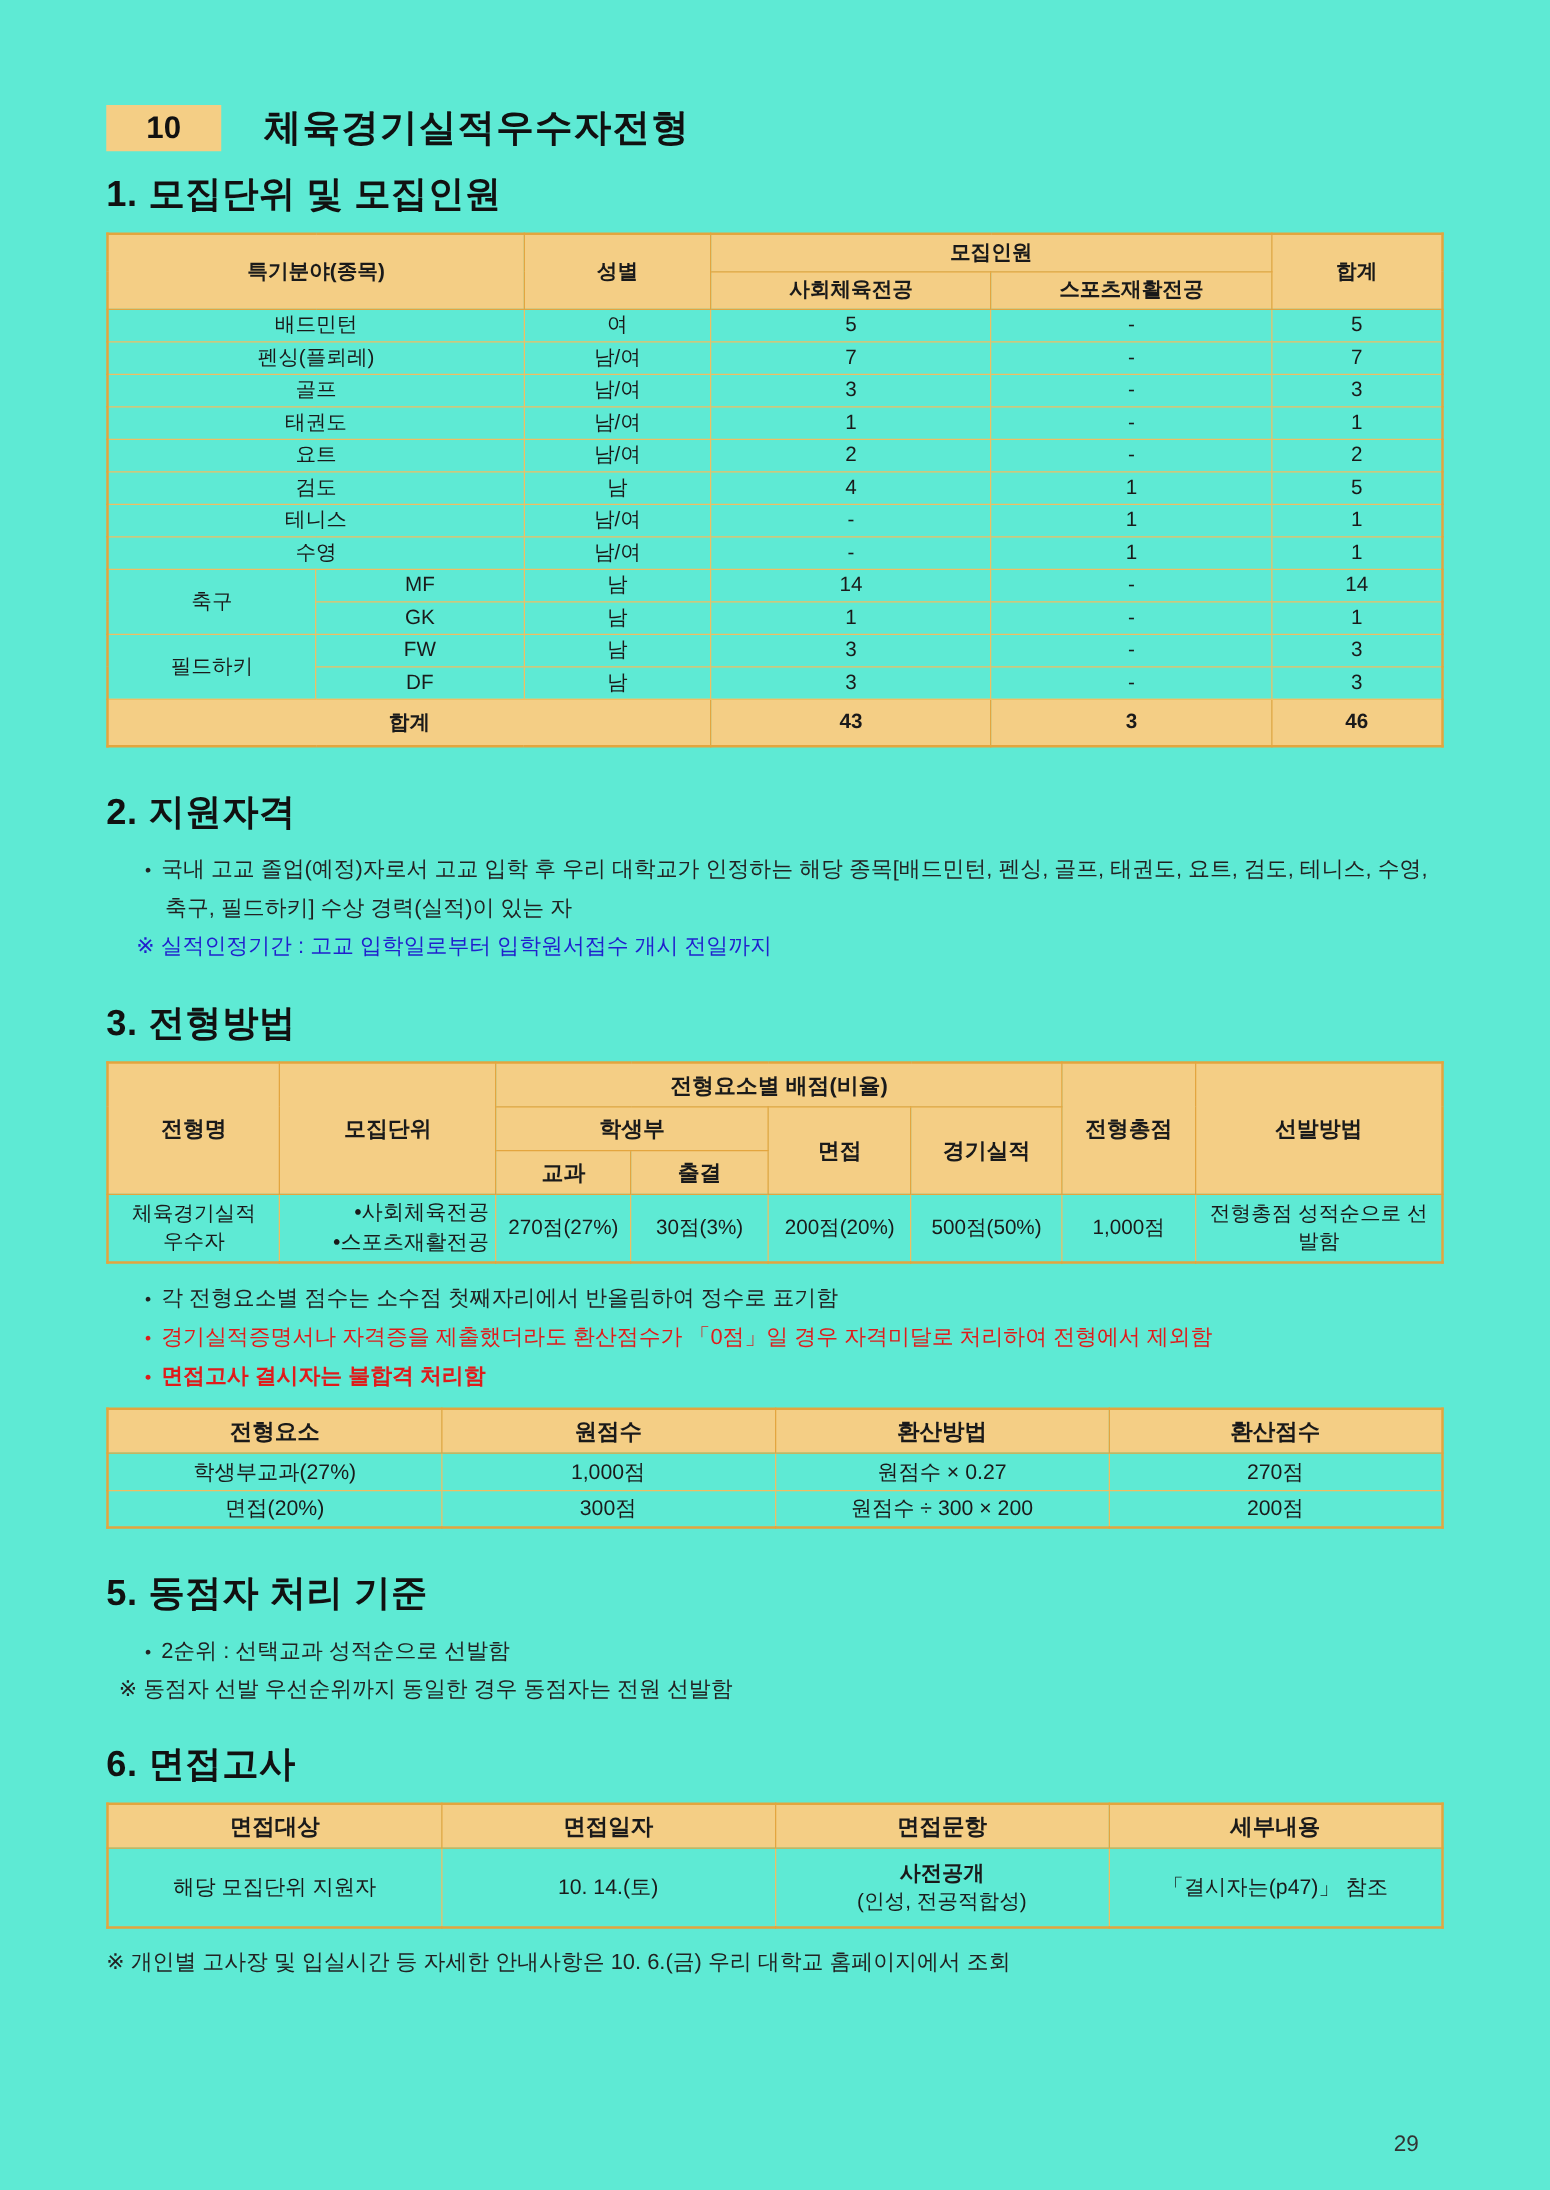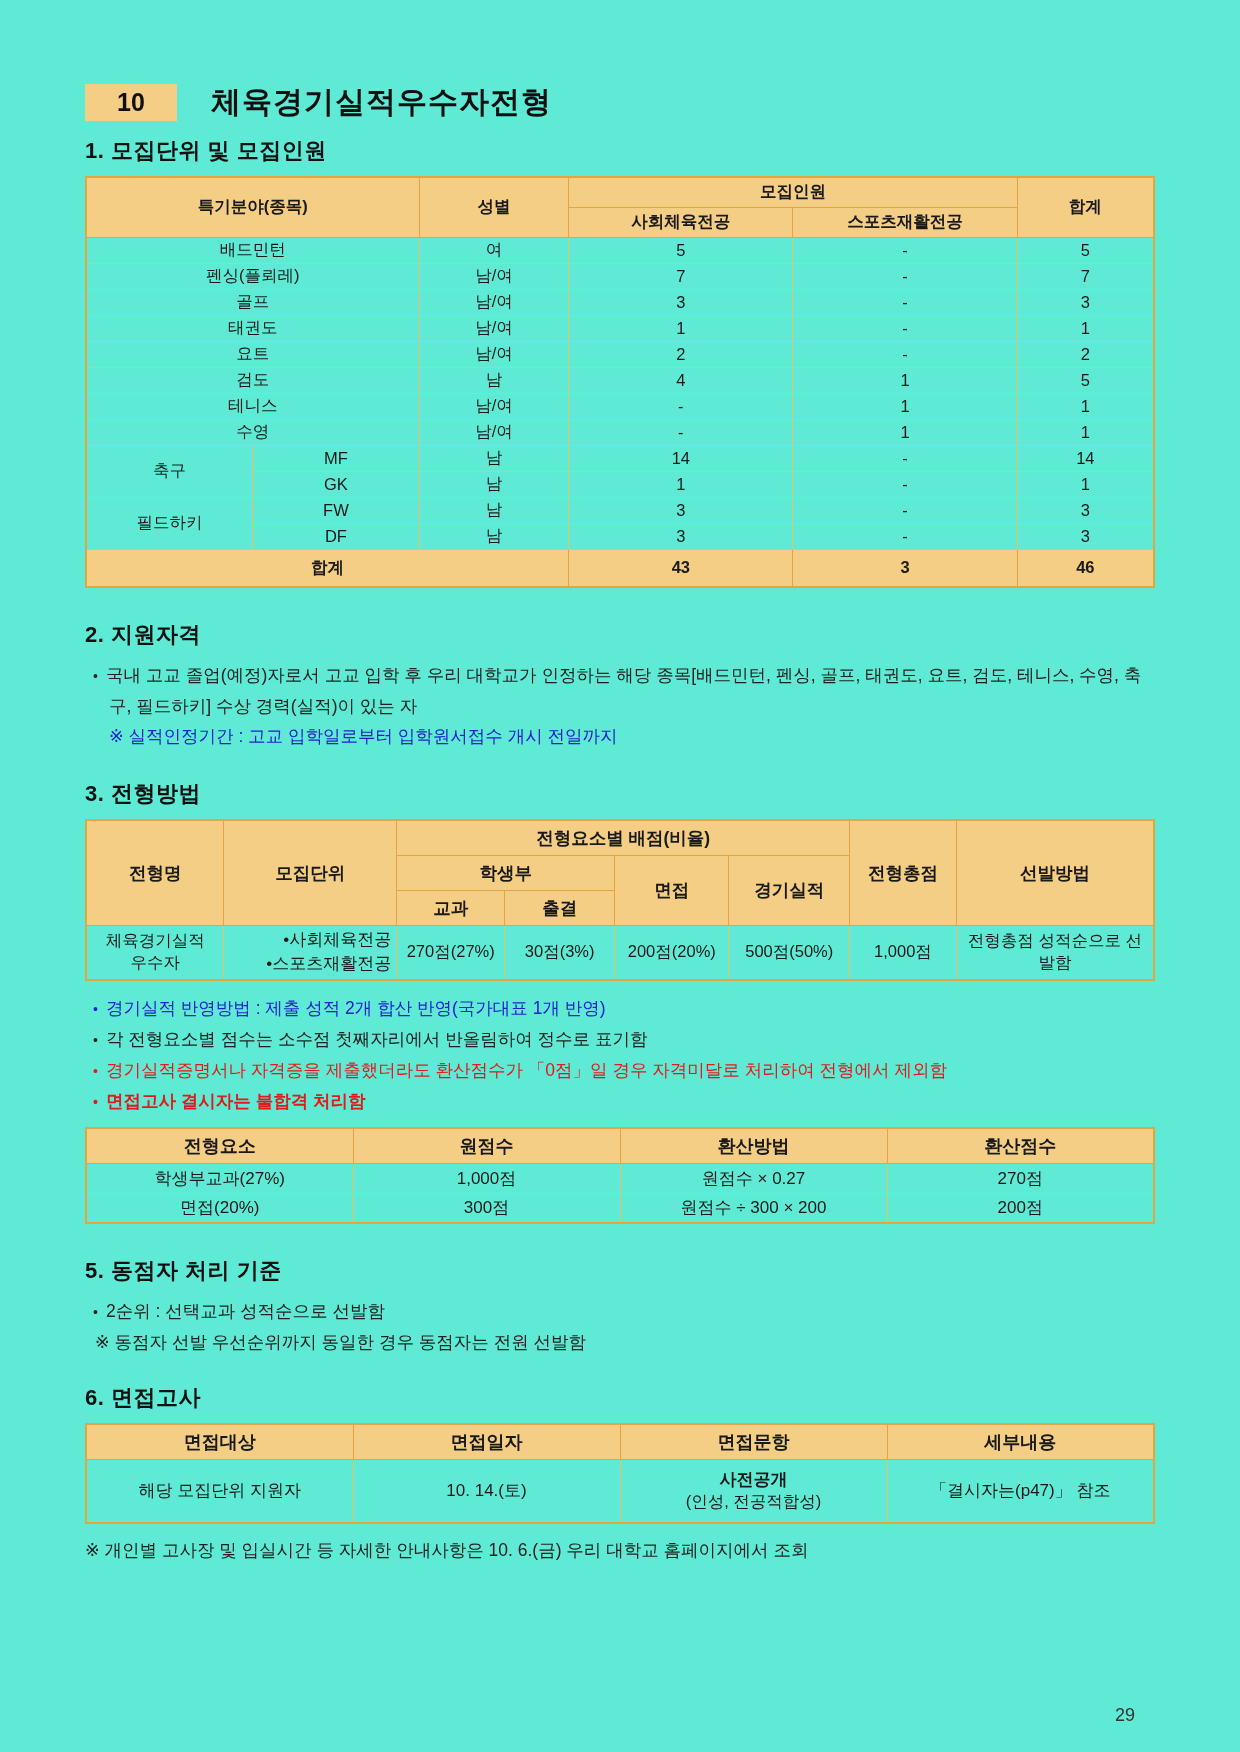--- a/index.html
+++ b/index.html
@@ -7,39 +7,39 @@
   body { font-family:"Liberation Sans","DejaVu Sans",sans-serif; color:#1a1a1a; }
   .page { position:relative; width:1240px; height:1752px; background:#5eead4; overflow:hidden; }
   .content { position:absolute; left:85px; top:82px; width:1070px; }
 
   
   .hdr { display:flex; align-items:center; gap:34px; height:40px; }
   .badge { width:92px; height:37px; background:#F4CE85; display:flex; align-items:center; justify-content:center;
            font-size:25px; font-weight:700; color:#111; }
   .doc-title { font-size:30px; font-weight:700; letter-spacing:1px; color:#111; }
 
-  .sec-h { font-size:22px; font-weight:700; color:#111; letter-spacing:0.5px; }
+  .sec-h { font-size:29px; font-weight:700; color:#111; letter-spacing:0.5px; }
 
   
   table { border-collapse:collapse; width:100%; table-layout:fixed; }
   table { border:2px solid #E3A53F; }
   td { border:1px solid #F0BE62; text-align:center; vertical-align:middle; padding:2px 5px; font-size:17px; color:#1a1a1a; }
   td.hd { background:#F4CE85; border:1px solid #E3A53F; font-weight:700; font-size:18px; }
   td.ft { background:#F4CE85; border:1px solid #E3A53F; font-weight:700; font-size:18px; }
 
   
   .t1 { margin-top:10px; }
   .t1 tr.hrow  { height:30px; }
   .t1 tr.brow  { height:26px; }
   .t1 tr.frow  { height:38px; }
   .t1 td { padding:1px 4px; font-size:16.5px; }
 
   
   .bullets { margin-top:10px; }
-  .b-line { font-size:17.5px; line-height:30px; color:#222; padding-left:16px; text-indent:-16px; margin-left:8px; }
+  .b-line { font-size:17.5px; line-height:30px; color:#222; padding-left:16px; text-indent:-16px; margin-left:31px; }
   .b-line .dot { font-size:14px; margin-right:8px; }
   .note-blue { color:#2020CD; }
   .note-red  { color:#E01B1B; }
   .b-bold    { font-weight:700; }
   .s2-note { font-size:17.5px; line-height:30px; margin-left:24px; }
 
   
   .t3 { margin-top:10px; }
   .t3 tr.hrow { height:35px; }
   .t3 tr.brow { height:55px; }
@@ -244,21 +244,20 @@
         <td>30점(3%)</td>
         <td>200점(20%)</td>
         <td>500점(50%)</td>
         <td>1,000점</td>
         <td>전형총점 성적순으로 선발함</td>
       </tr>
     </tbody>
       </table>
 
     <div class="bullets" style="margin-top:12px;">
-      <div class="b-line note-blue"><span class="dot">•</span><span>경기실적 반영방법 : 제출 성적 2개 합산 반영(국가대표 1개 반영)</span></div>
       <div class="b-line"><span class="dot">•</span><span>각 전형요소별 점수는 소수점 첫째자리에서 반올림하여 정수로 표기함</span></div>
       <div class="b-line note-red"><span class="dot">•</span><span>경기실적증명서나 자격증을 제출했더라도 환산점수가 「0점」일 경우 자격미달로 처리하여 전형에서 제외함</span></div>
       <div class="b-line note-red b-bold"><span class="dot">•</span><span>면접고사 결시자는 불합격 처리함</span></div>
     </div>
 
 
     <table class="t4">
       <colgroup>
           <col style="width:25%">
           <col style="width:25%">

